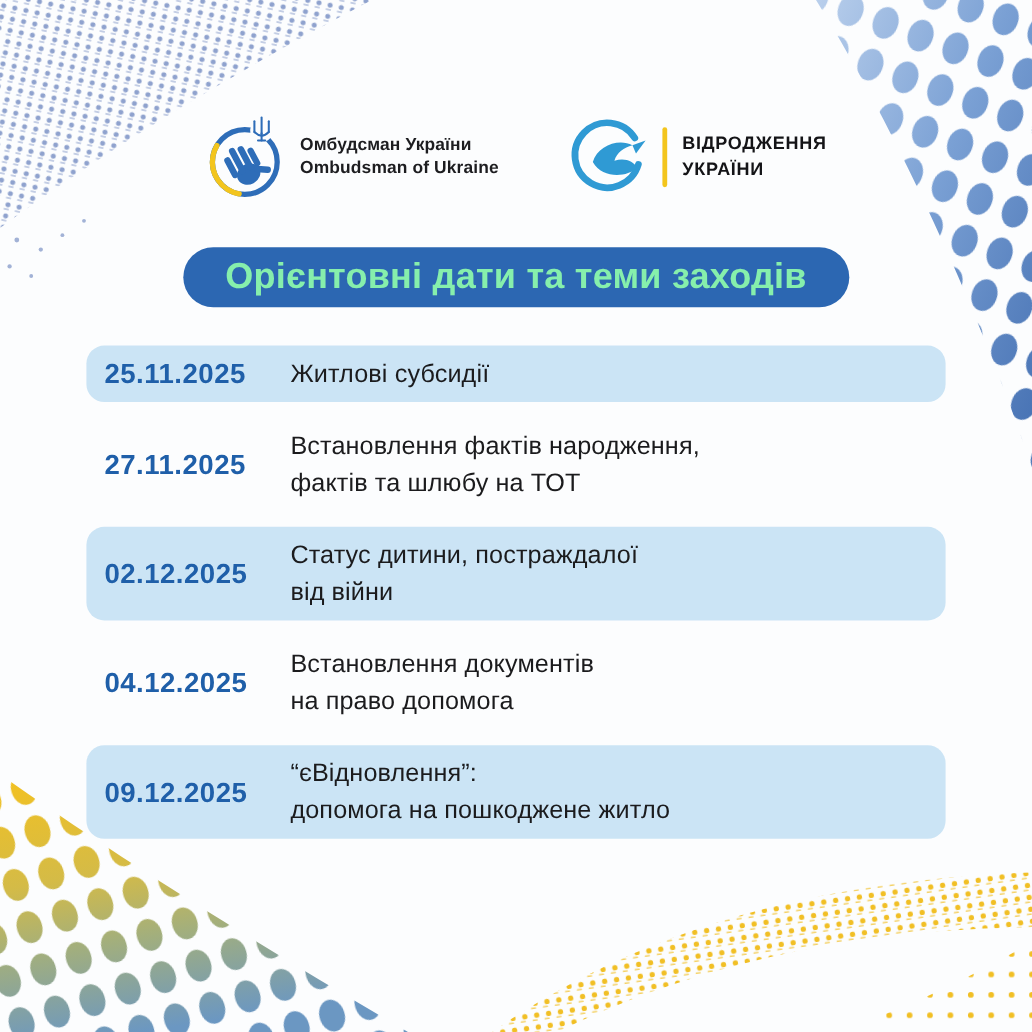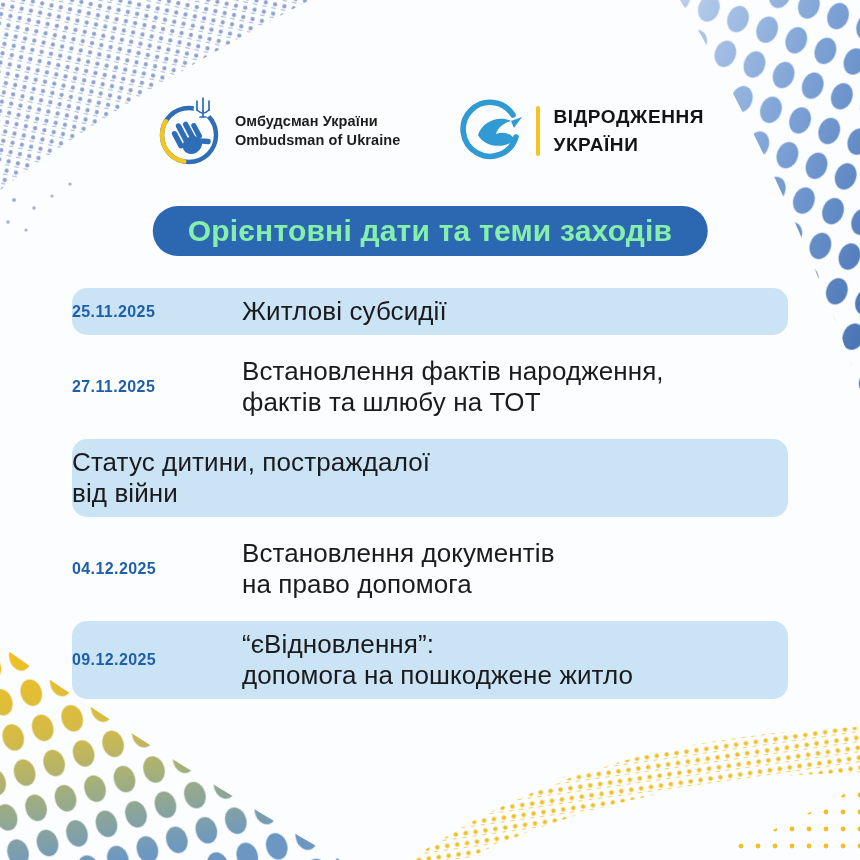--- a/index.html
+++ b/index.html
@@ -17,42 +17,42 @@
   .deco.bl{left:0;bottom:0;}
   .deco.br{right:0;bottom:0;}
 
   .header{
     position:absolute;top:96px;left:0;width:100%;
     display:flex;justify-content:center;align-items:center;gap:54px;
   }
   .logo-group{display:flex;align-items:center;}
   .logo-text{margin-left:11px;color:#1d1d20;font-weight:bold;font-size:14.5px;line-height:1.28;letter-spacing:.1px;}
   .logo-text span{display:block;}
-  .revival-text{margin-left:0;font-size:19px;font-weight:800;letter-spacing:.6px;color:#141417;line-height:1.5;}
+  .revival-text{margin-left:0;font-size:15px;font-weight:800;letter-spacing:.6px;color:#141417;line-height:1.5;}
   .accent-bar{width:4px;height:50px;border-radius:2px;background:var(--accent-yellow,#f3c51d);margin:0 13px 0 10px;}
 
   .title-banner{
     position:absolute;top:206px;left:50%;transform:translateX(-50%);
     height:50px;line-height:50px;
     padding:0 35px;border-radius:25px;
     background:var(--banner-blue,#2c67b2);
     color:#86efac;font-size:30px;font-weight:bold;white-space:nowrap;letter-spacing:.2px;
   }
 
   .schedule{
     position:absolute;top:288px;left:72px;right:72px;
     display:flex;flex-direction:column;gap:13px;
   }
   .row{display:flex;align-items:center;border-radius:15px;padding:8px 0;}
   .row.highlight{background:var(--row-highlight,#cbe4f5);}
   .date{
-    flex:0 0 170px;padding-left:0;box-sizing:border-box;
-    font-size:16px;font-weight:bold;color:var(--date-blue,#1f5fa9);letter-spacing:.4px;
-  }
-  .topic{font-size:26px;font-weight:500;color:var(--text-dark,#1b1b1d);line-height:31px;letter-spacing:.1px;}
+    flex:0 0 170px;padding-left:15px;box-sizing:border-box;
+    font-size:23px;font-weight:bold;color:var(--date-blue,#1f5fa9);letter-spacing:.4px;
+  }
+  .topic{font-size:21px;font-weight:500;color:var(--text-dark,#1b1b1d);line-height:31px;letter-spacing:.1px;}
   .topic span{display:block;}
 </style>
 </head>
 <body>
 
 <div class="page">
 
   <svg class="deco tl" width="330" height="240" viewBox="0 0 330 240">
     <defs>
       <pattern id="smallBlueDots" width="9.5" height="9.5" patternUnits="userSpaceOnUse" patternTransform="rotate(12)">
@@ -186,20 +186,21 @@
 
     <div class="row">
       <div class="date">27.11.2025</div>
       <div class="topic">
           <span>Встановлення фактів народження,</span>
           <span>фактів та шлюбу на ТОТ</span>
         </div>
     </div>
 
     <div class="row highlight">
+      <div class="date">02.12.2025</div>
       <div class="topic">
           <span>Статус дитини, постраждалої</span>
           <span>від війни</span>
         </div>
     </div>
 
     <div class="row">
       <div class="date">04.12.2025</div>
       <div class="topic">
           <span>Встановлення документів</span>

